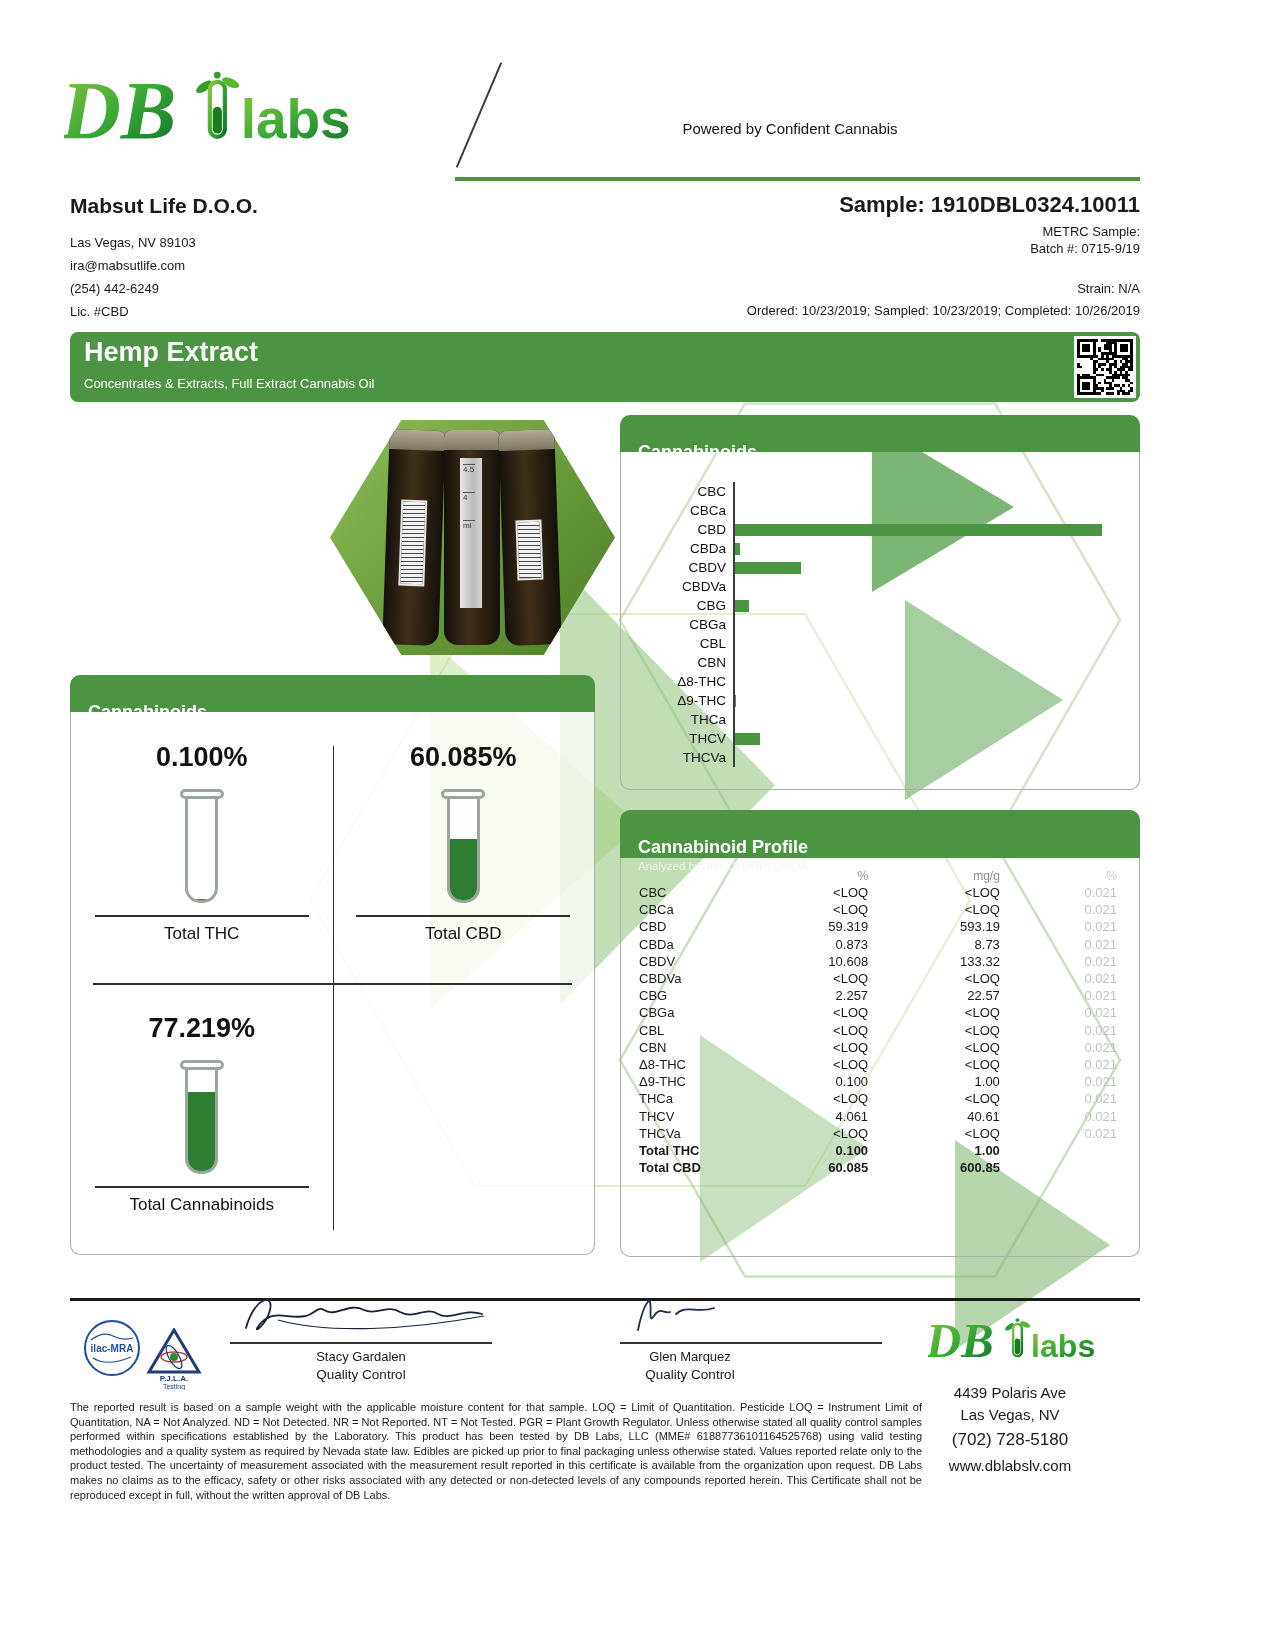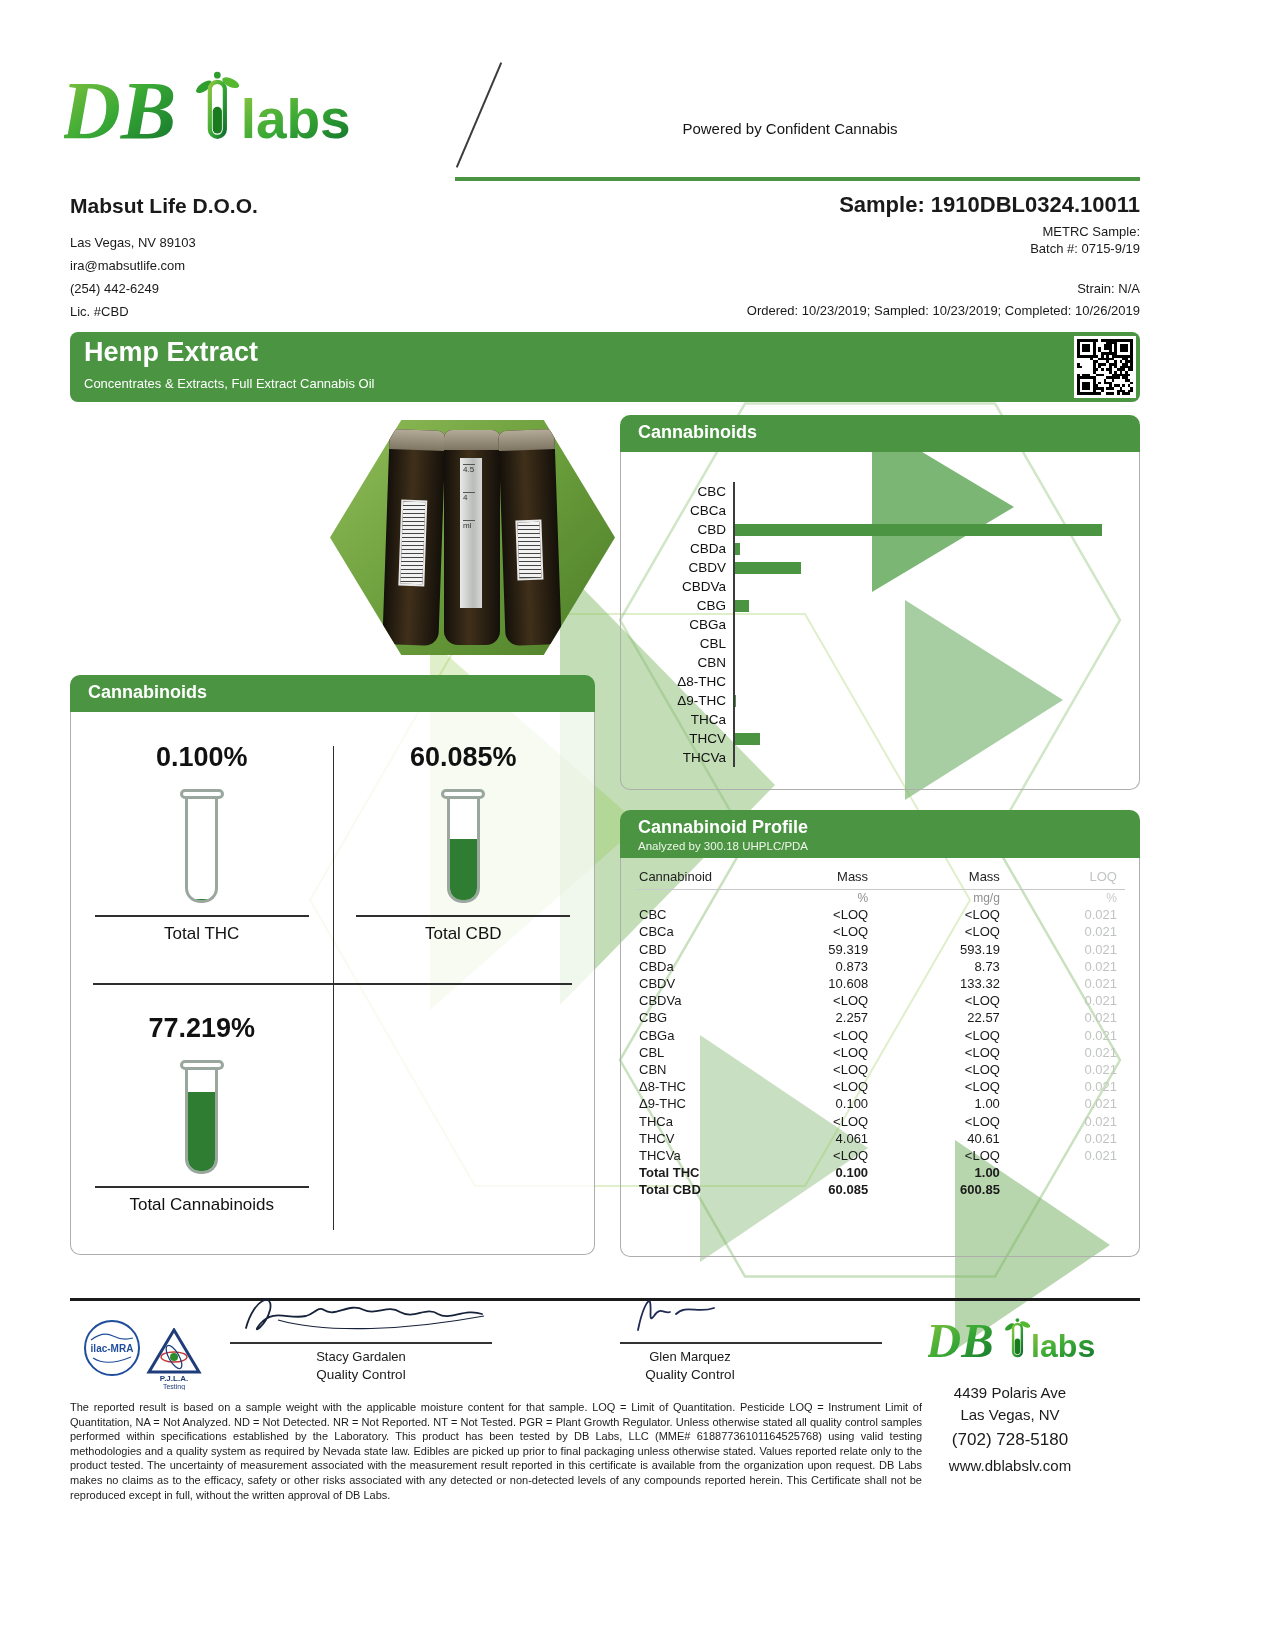--- a/index.html
+++ b/index.html
@@ -45,21 +45,21 @@
   .barcode { position:absolute; left:14px; top:70px; width:26px; height:86px; background:
     repeating-linear-gradient(#f2f2f2 0 3px, #444 3px 4px); border:2px solid #e8e8e8; }
   .scale-strip { position:absolute; left:16px; top:28px; width:22px; height:150px;
     background:linear-gradient(90deg,#e8e8e8,#b9bcb9 60%,#d7d7d7); font-size:8px; color:#333;
     display:flex; flex-direction:column; gap:18px; padding:6px 0 0 3px; }
   .scale-strip span { border-top:1px solid #555; width:12px; }
 
   
   .panel { position:absolute; }
   .panel-head { position:absolute; left:0; top:0; width:100%; background:#4a9442; border-radius:10px 10px 0 0; color:#fff; }
-  .ph-title { font-size:18px; font-weight:bold; padding:7px 0 0 18px; }
+  .ph-title { font-size:18px; font-weight:bold; padding:7px 0 0 18px;margin-top:20px; }
   .ph-sub { font-size:11.5px; padding:2px 0 0 18px; color:#eef6ea; }
   .panel-body { position:absolute; left:0; right:0; bottom:0; border:1.5px solid #aeaeae; border-top:none; border-radius:0 0 10px 10px; }
 
   
   #chart-panel { left:620px; top:415px; width:520px; height:375px; }
   #chart-panel .panel-head { height:37px; }
   #chart-panel .panel-body { top:37px; }
   .chart-rows { position:absolute; left:12px; right:14px; top:30px; }
   .chart-row { display:flex; align-items:center; height:19px; }
   .chart-label { flex:0 0 100px; width:100px; text-align:right; padding-right:7px; font-size:13.5px; color:#111; }
@@ -774,26 +774,20 @@
       </div>
       <div class="panel-body">
         <table class="profile-table">
           <colgroup>
               <col class="c1">
               <col class="c2">
               <col class="c3">
               <col class="c4">
             </colgroup>
           <thead>
-            <tr class="head-row">
-              <th>Cannabinoid</th>
-              <th>Mass</th>
-              <th>Mass</th>
-              <th class="loq">LOQ</th>
-            </tr>
             <tr class="units-row">
               <td></td>
               <td>%</td>
               <td>mg/g</td>
               <td class="loq">%</td>
             </tr>
           </thead>
           <tbody>
               <tr>
                 <td>CBC</td>

